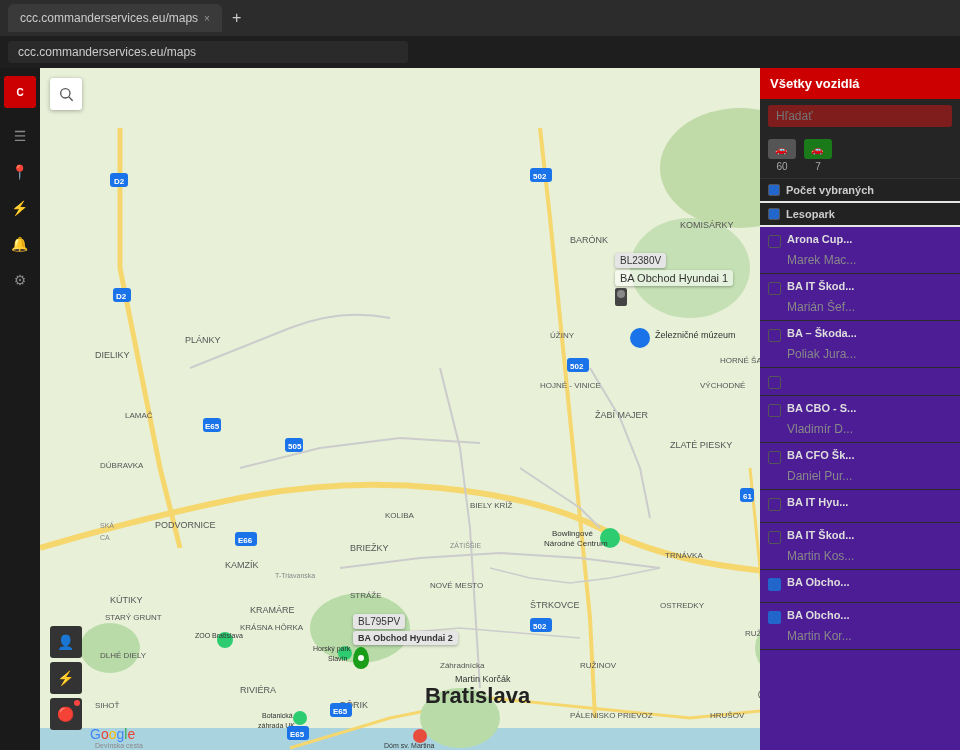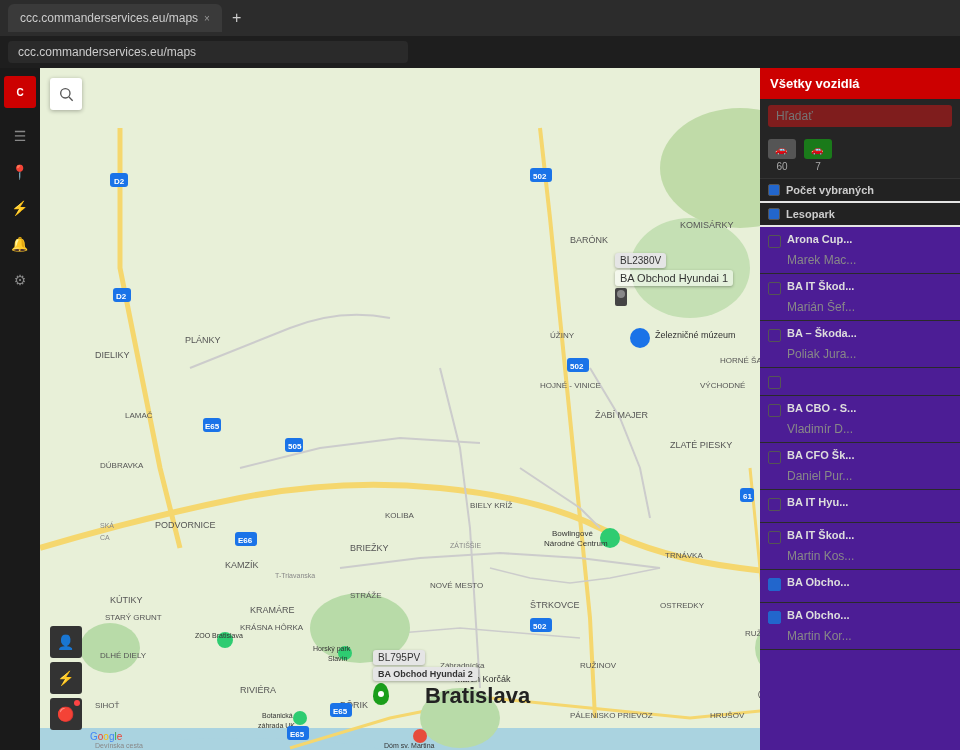--- a/index.html
+++ b/index.html
@@ -137,21 +137,21 @@
       cursor: pointer;
       color: #ccc;
       font-size: 14px;
     }
 
     
     .google-logo {
       position: absolute;
       bottom: 8px;
       left: 50px;
-      font-size: 10px;
+      font-size: 14px;
       color: #555;
       z-index: 5;
     }
 
     
     .map-svg {
       width: 100%;
       height: 100%;
     }
 
@@ -508,21 +508,21 @@
     <div class="marker" style="top: 185px; left: 575px;">
       <div style="display:flex; flex-direction:column; align-items:flex-start; gap:2px;">
         <div class="marker-label">BL2380V</div>
         <div class="marker-label" style="font-size:11px; background:#fff8;">BA Obchod Hyundai 1</div>
       </div>
       <div style="width:12px; height:18px; background:#444; border-radius:2px; margin-top:2px; position:relative;">
         <div style="width:8px;height:8px;background:#888;border-radius:50%;position:absolute;top:2px;left:2px;"></div>
       </div>
     </div>
 
-    <div class="marker" style="top: 546px; left: 333px; margin-top: 36px;">
+    <div class="marker" style="top: 546px; left: 313px;">
       <div style="display:flex; flex-direction:column; align-items:flex-start; gap:2px;">
         <div class="marker-label">BL795PV</div>
         <div class="marker-label" style="font-size:9px;font-weight:bold;">BA Obchod Hyundai 2</div>
       </div>
       <div style="width:16px;height:22px;background:#1a9e1a;border-radius:50% 50% 50% 50% / 60% 60% 40% 40%; margin-top:2px; display:flex; align-items:center; justify-content:center;">
         <div style="width:6px;height:6px;background:white;border-radius:50%;"></div>
       </div>
     </div>
 
     

